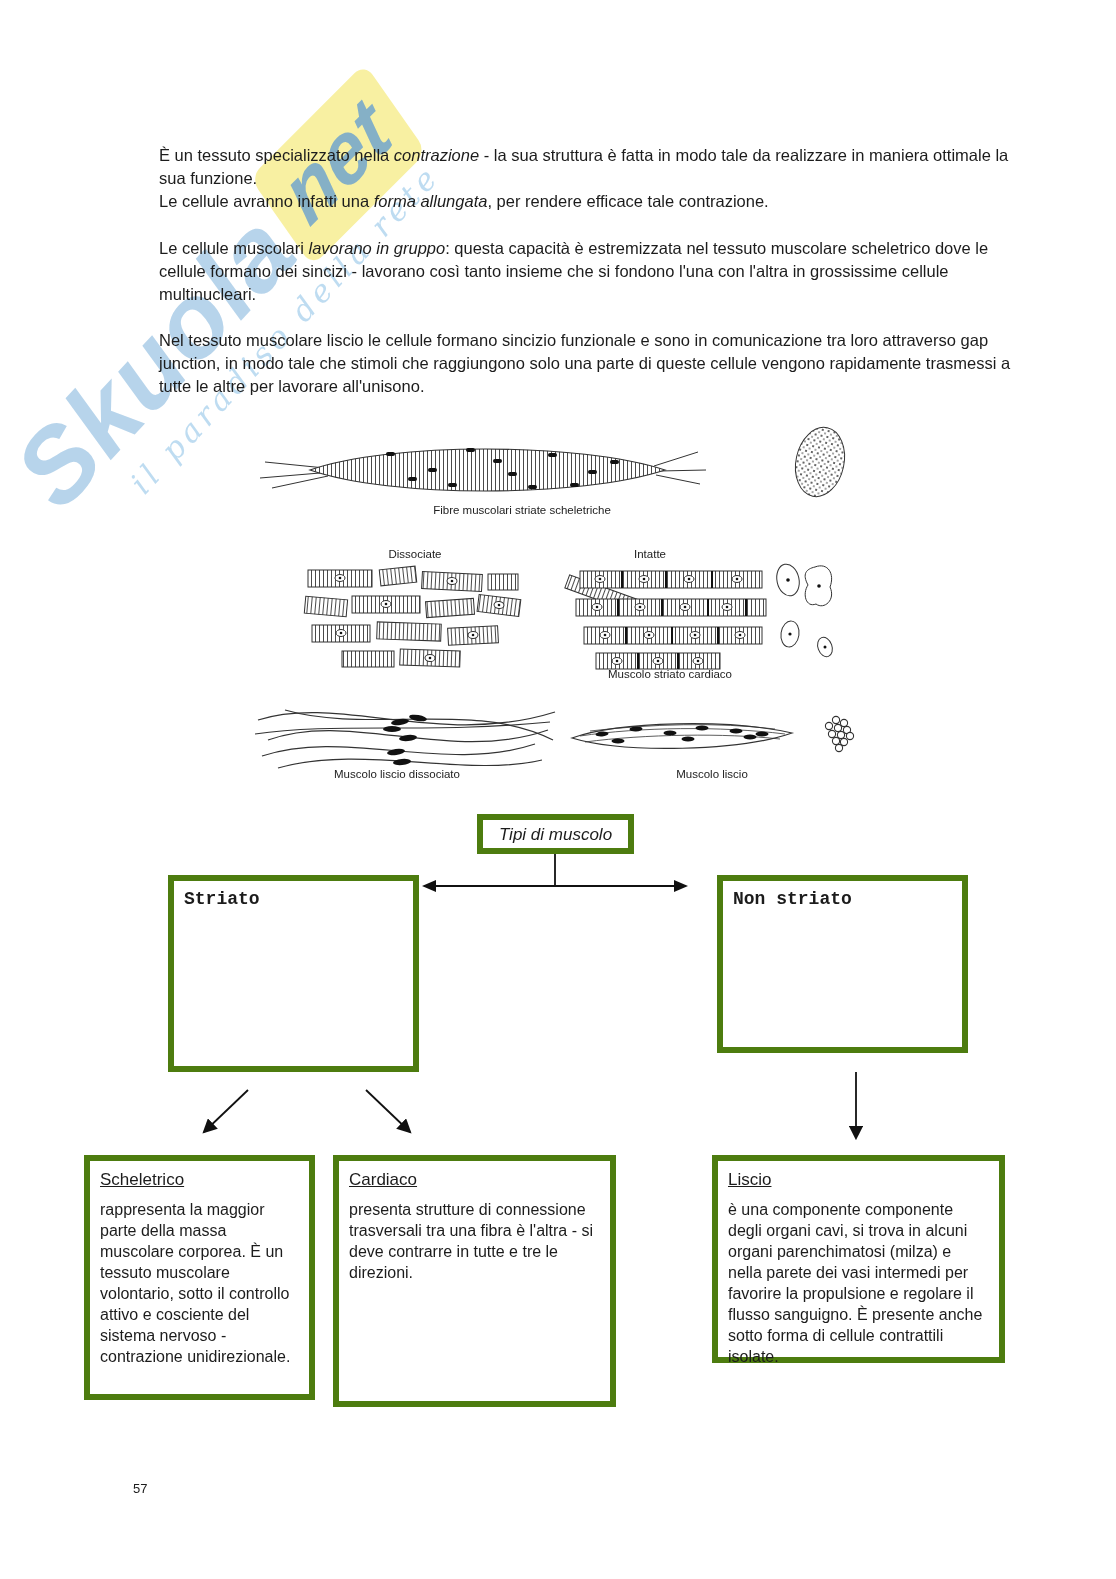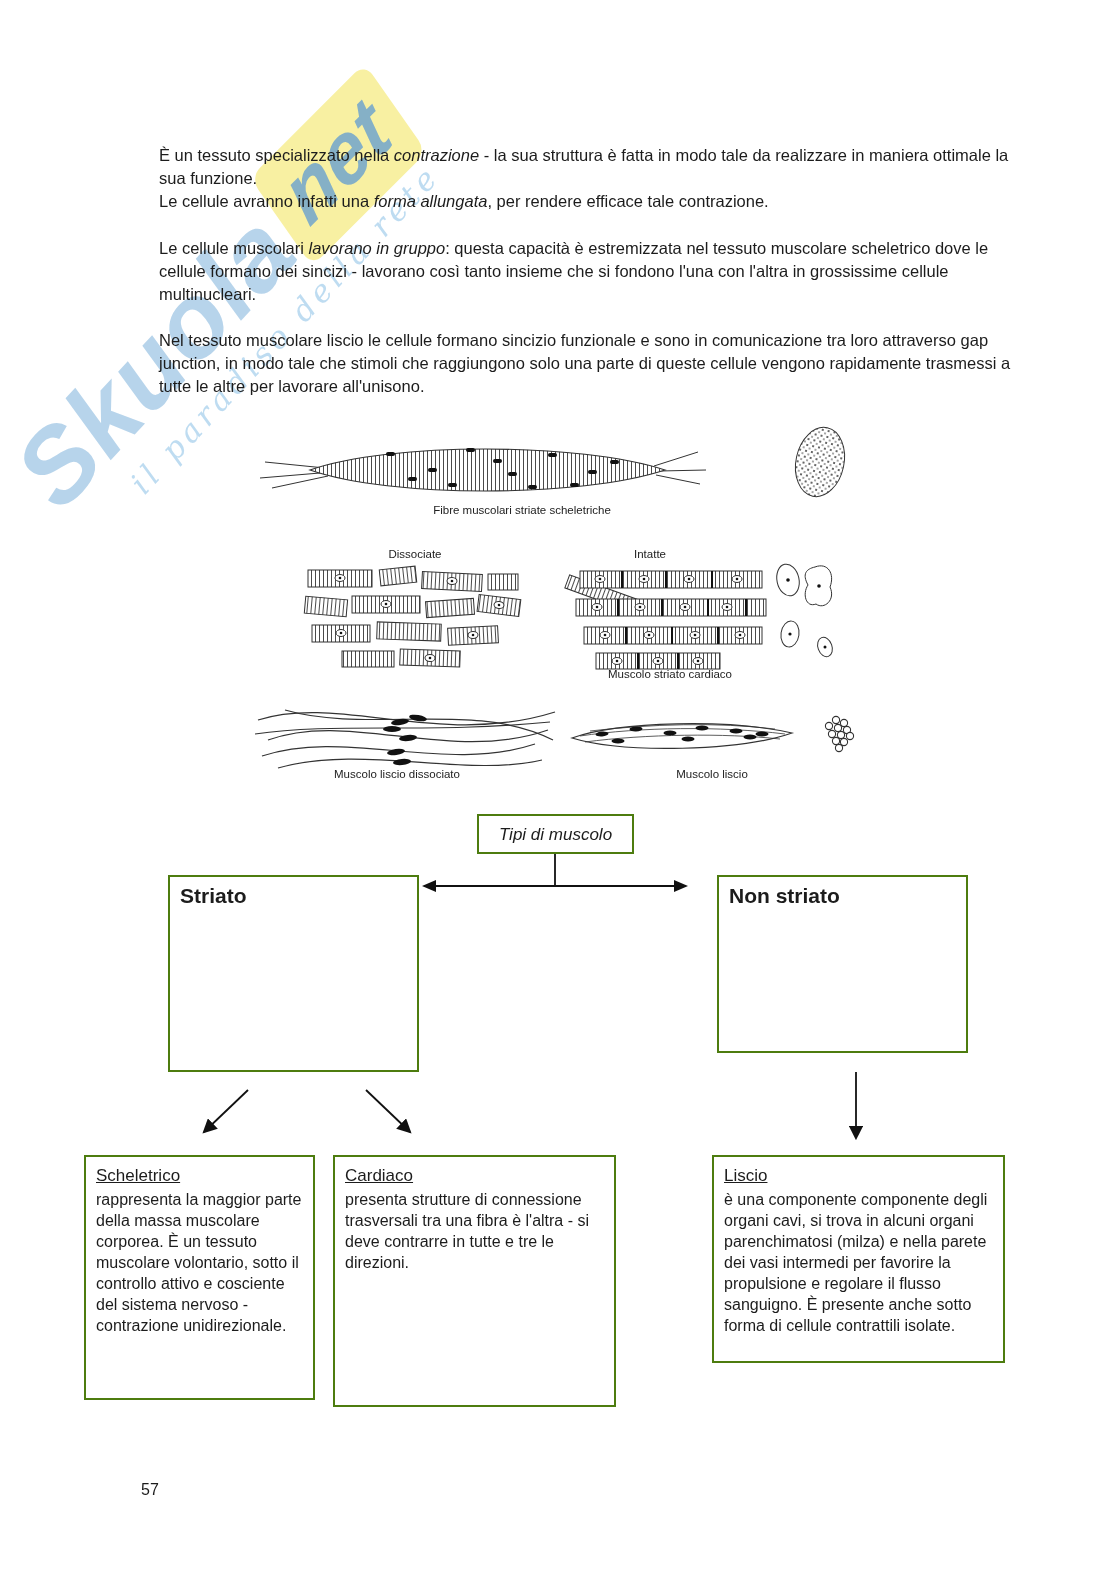--- a/index.html
+++ b/index.html
@@ -24,33 +24,33 @@
   .textblock{position:absolute;left:147px;width:868px;font-size:16.5px;line-height:23px;z-index:2;margin-left:12px;}
   .intro{top:144px;}
   .maintext{top:237px;}
   .textblock i{font-style:italic;}
   
   .figure-svg{position:absolute;left:250px;top:422px;z-index:1;}
   .fig-label{font-family:"Liberation Sans", sans-serif;font-size:11.5px;fill:#222;}
   
   .connectors{position:absolute;left:0;top:0;width:1116px;height:1579px;z-index:1;pointer-events:none;}
   .fc-box{
-    position:absolute;background:#fff;border:2px solid #4d7c0f;
+    position:absolute;background:#fff;border:6px solid #4d7c0f;
     box-sizing:border-box;padding:8px 10px;font-size:16px;line-height:21px;z-index:2;
   }
   .fc-root{left:477px;top:814px;width:157px;height:40px;display:flex;align-items:center;justify-content:center;font-style:italic;font-size:17px;}
   .fc-striato{left:168px;top:875px;width:251px;height:197px;}
   .fc-nonstriato{left:717px;top:875px;width:251px;height:178px;}
   .fc-scheletrico{left:84px;top:1155px;width:231px;height:245px;}
   .fc-cardiaco{left:333px;top:1155px;width:283px;height:252px;}
   .fc-liscio{left:712px;top:1155px;width:293px;height:208px;}
-  .fc-title-bold{font-weight:bold;font-size:21px;margin-bottom:3px;}
-  .fc-title-underline{text-decoration:underline;font-size:17px;margin-bottom:3px;}
-  
-  .page-number{position:absolute;left:133px;top:1481px;font-size:16px;z-index:2;margin-left:8px;}
+  .fc-title-bold{font-weight:bold;font-size:18px;margin-bottom:3px;font-family:Liberation Mono, monospace;}
+  .fc-title-underline{text-decoration:underline;font-size:17px;margin-bottom:9px;}
+  
+  .page-number{position:absolute;left:133px;top:1481px;font-size:13px;z-index:2;}
 </style>
 </head>
 <body>
 
 <div class="page">
 
   <div class="wm">
     <div class="wm-inner">
       <div class="wm-row">
         <span class="wm-brand">Skuola</span>

